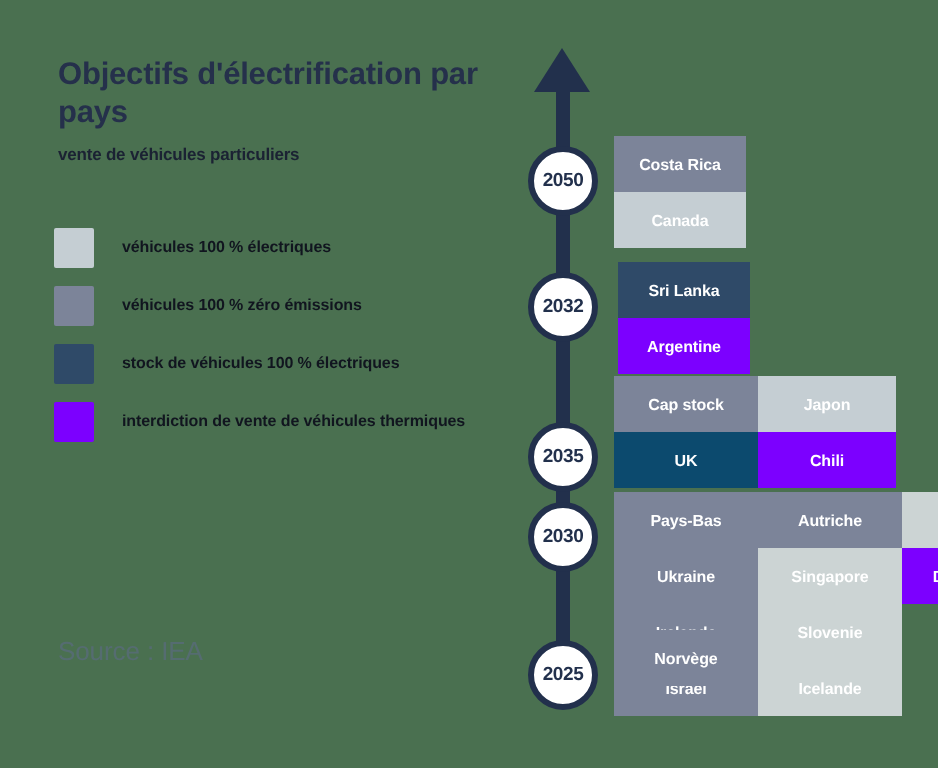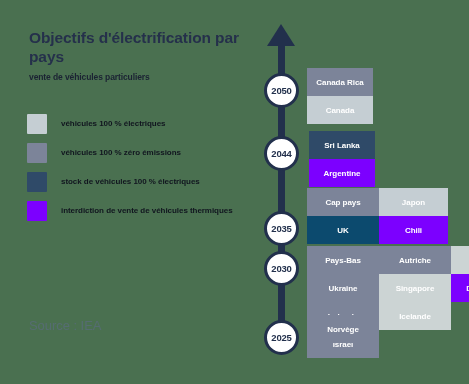--- a/index.html
+++ b/index.html
@@ -188,58 +188,59 @@
       </div>
 
     <div class="source">Source : IEA</div>
   </div>
 
   <div class="timeline">
     <div class="axis-arrow"></div>
     <div class="axis-line"></div>
     <div id="year-nodes">
         <div class="year-node" style="top: 73px;">2050</div>
-        <div class="year-node" style="top: 136px;">2044</div>
+        <div class="year-node" style="top: 136px;">2032</div>
         <div class="year-node" style="top: 211px;">2035</div>
         <div class="year-node" style="top: 251px;">2030</div>
         <div class="year-node" style="top: 320px;">2025</div>
       </div>
     <div id="row-blocks">
         <div class="row-block" style="top: 68px; left: 57px;">
           <div class="col">
-            <div class="cell h1 w-a" style="background: rgb(124, 132, 153);">Canada Rica</div>
+            <div class="cell h1 w-a" style="background: rgb(124, 132, 153);">Costa Rica</div>
             <div class="cell h1 w-a" style="background: rgb(197, 206, 211);">Canada</div>
           </div>
         </div>
         <div class="row-block" style="top: 131px; left: 59px;">
           <div class="col">
             <div class="cell h1 w-a" style="background: rgb(47, 74, 104);">Sri Lanka</div>
             <div class="cell h1 w-a" style="background: rgb(124, 0, 255);">Argentine</div>
           </div>
         </div>
         <div class="row-block" style="top: 188px; left: 57px;">
           <div class="col">
-            <div class="cell h1 w-b" style="background: rgb(124, 132, 153);">Cap pays</div>
+            <div class="cell h1 w-b" style="background: rgb(124, 132, 153);">Cap stock</div>
             <div class="cell h1 w-b" style="background: #0c4a6e;">UK</div>
           </div>
           <div class="col">
             <div class="cell h1 w-c" style="background: rgb(197, 206, 211);">Japon</div>
             <div class="cell h1 w-c" style="background: rgb(124, 0, 255);">Chili</div>
           </div>
         </div>
         <div class="row-block" style="top: 246px; left: 57px;">
           <div class="col">
             <div class="cell h1 w-b" style="background: rgb(124, 132, 153);">Pays-Bas</div>
             <div class="cell h1 w-b" style="background: rgb(124, 132, 153);">Ukraine</div>
             <div class="cell h1 w-b" style="background: rgb(124, 132, 153);">Irelande</div>
             <div class="cell h1 w-b" style="background: rgb(124, 132, 153);">Israel</div>
           </div>
           <div class="col">
             <div class="cell h1 w-b" style="background: rgb(124, 132, 153);">Autriche</div>
             <div class="cell h1 w-b" style="background: rgb(204, 212, 212);">Singapore</div>
+            <div class="cell h1 w-b" style="background: rgb(204, 212, 212);">Slovenie</div>
             <div class="cell h1 w-b" style="background: rgb(204, 212, 212);">Icelande</div>
           </div>
           <div class="col">
             <div class="cell h1 w-c" style="background: rgb(204, 212, 212);">UK</div>
             <div class="cell h1 w-c" style="background: rgb(124, 0, 255);">Danemark</div>
           </div>
         </div>
         <div class="row-block" style="top: 315px; left: 59px;">
           <div class="col">
             <div class="cell h1 w-norv" style="background: rgb(124, 132, 153);">Norvège</div>

